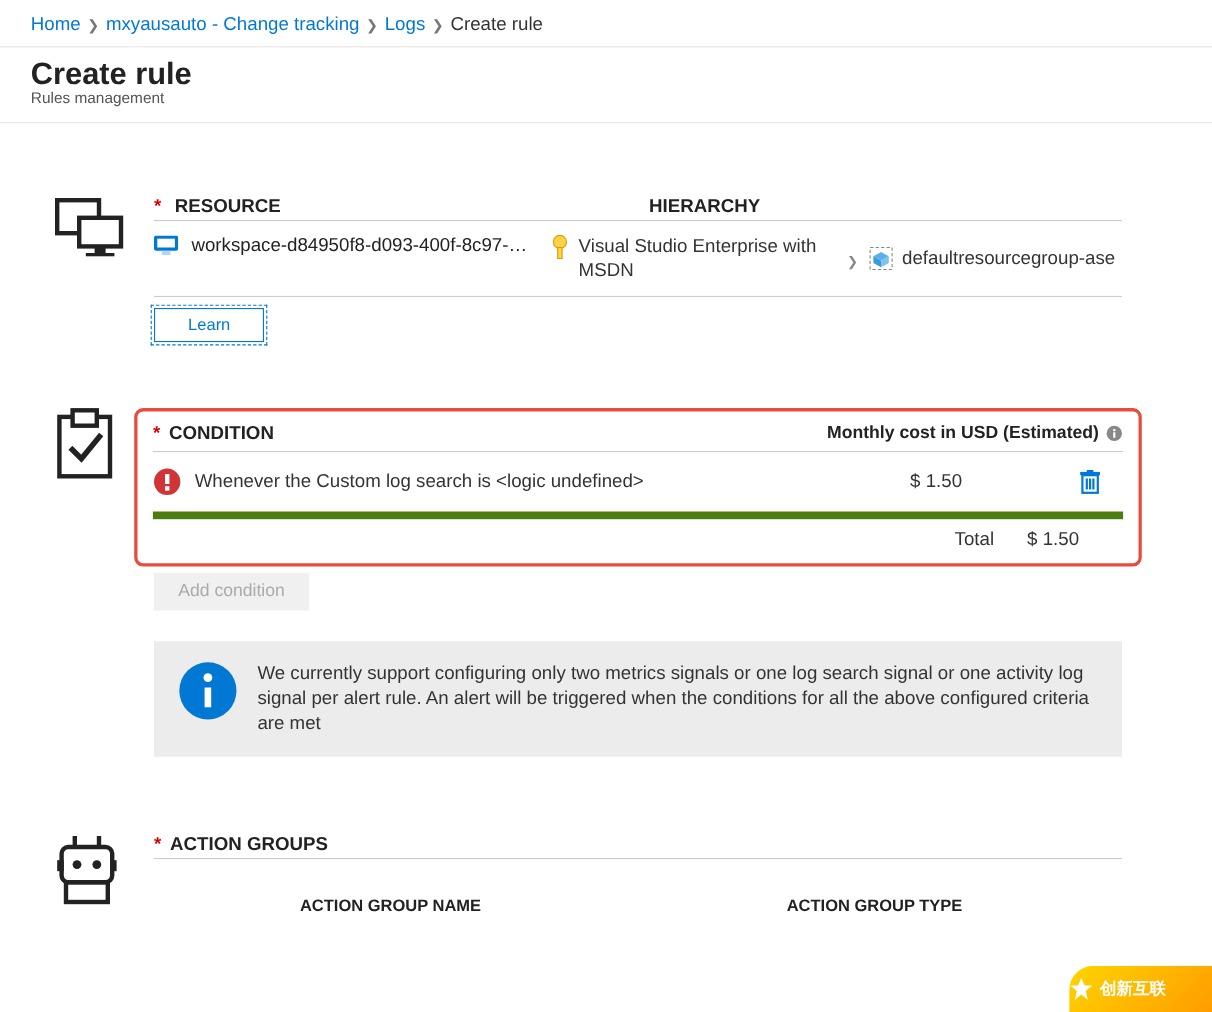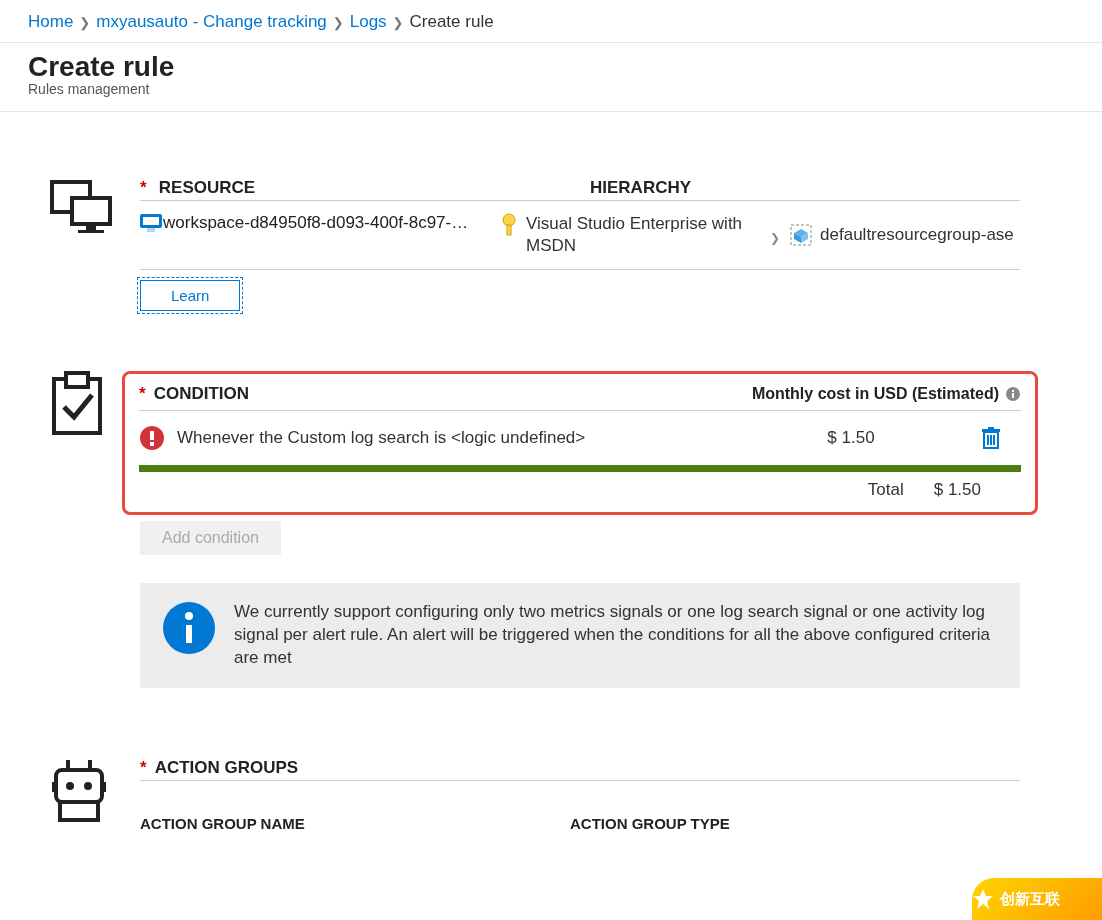--- a/index.html
+++ b/index.html
@@ -51,21 +51,21 @@
   }
   .req { color: #d40000; font-weight: bold; margin-right: 8px; font-size: 17px; }
   .sect-title { font-size: 17px; font-weight: 700; color: #222; }
   
   .resource-row {
     display: flex;
     align-items: flex-start;
     padding: 12px 0;
     border-bottom: 1px solid #ccc;
   }
-  .res-left { flex: 0 0 360px; display: flex; align-items: center; gap: 1px; font-size: 17px; color: #222; }
+  .res-left { flex: 0 0 360px; display: flex; align-items: center; gap: 12px; font-size: 17px; color: #222; }
   .hier { flex: 1; display: flex; align-items: center; gap: 10px; font-size: 17px; }
   .hier .chevron { color: #888; font-size: 12px; margin-top: 6px; }
   .hier-item { display: flex; align-items: flex-start; gap: 8px; max-width: 260px; line-height: 1.3; }
   .select-btn {
     display: inline-block;
     margin-top: 10px;
     padding: 6px 30px;
     font-size: 15px;
     color: #0078d4;
     background: #fff;
@@ -133,20 +133,21 @@
   }
   
   .ag-desc { font-size: 17px; color: #333; padding-top: 8px; line-height: 1.35; }
   .ag-desc a { color: #0078d4; text-decoration: none; }
   .ag-table-head {
     display: flex;
     padding-top: 34px;
     font-size: 15px;
     font-weight: 700;
     color: #222;
+    text-align: center;
   }
   .ag-col-name { flex: 0 0 430px; }
   .ag-col-type { flex: 1; }
   
   .watermark {
     position: fixed;
     right: 0;
     bottom: 0;
     width: 130px;
     height: 42px;

